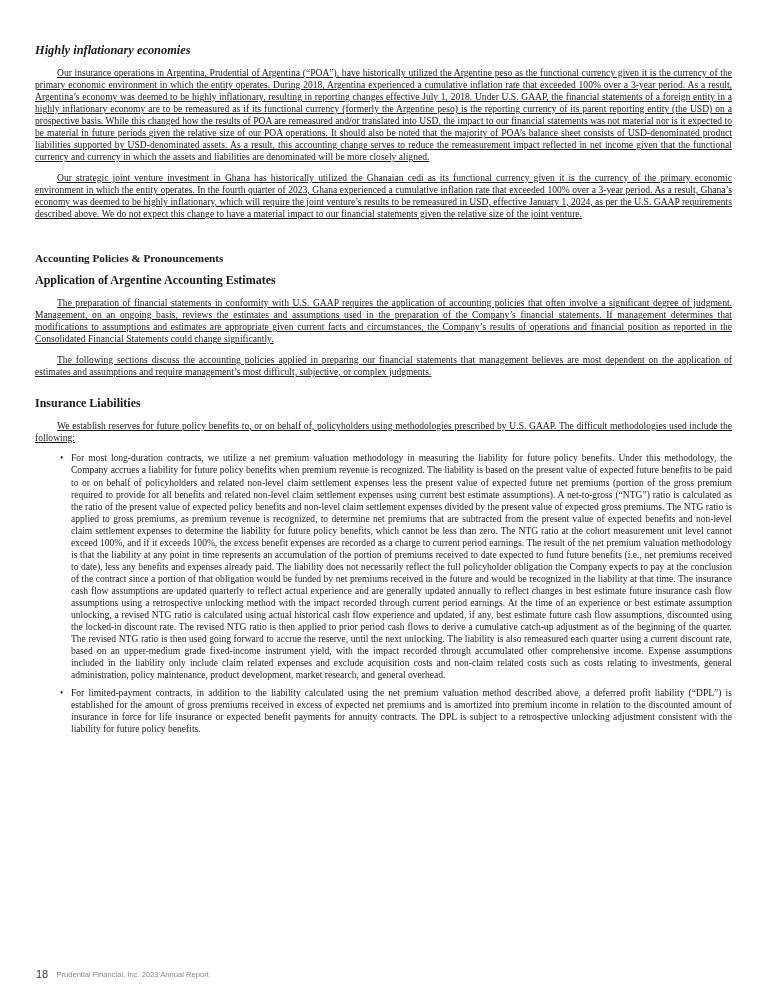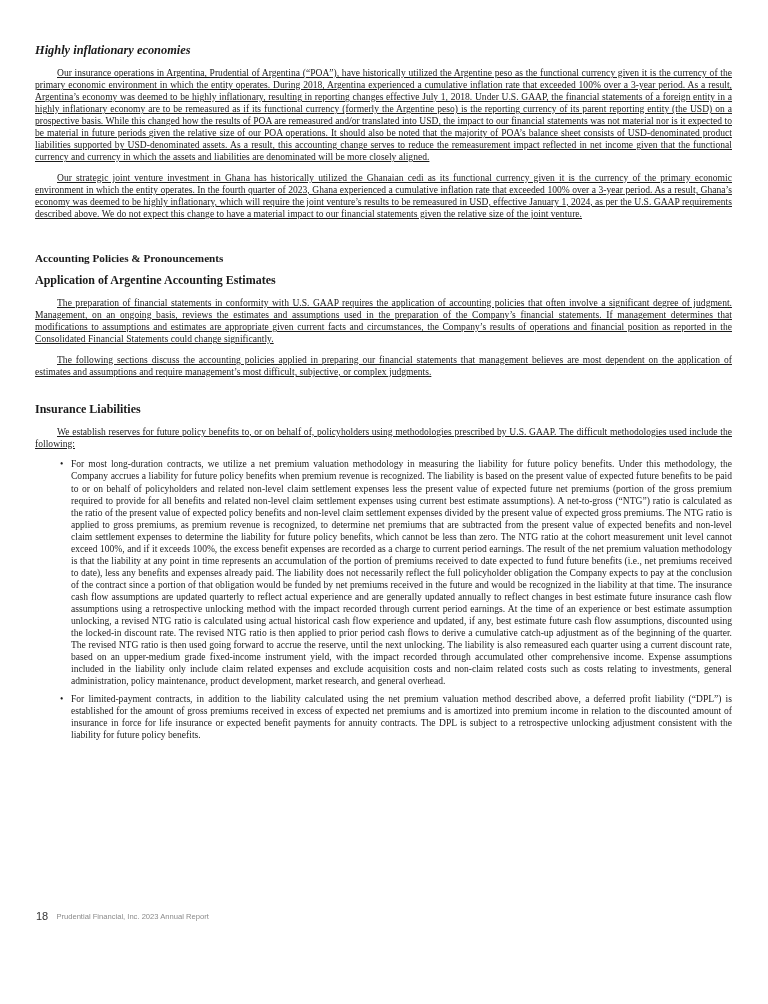--- a/index.html
+++ b/index.html
@@ -44,21 +44,21 @@
       margin: 31px 0 8px 0;
       line-height: 14px;
     }
     .h-bold {
       font-weight: bold;
       font-size: 12px;
       margin: 0 0 9px 0;
       line-height: 15px;
     }
     .h-bold.insurance {
-      margin-top: 24px;
+      margin-top: 18px;
     }
     .h-subitalic {
       font-style: italic;
       font-size: 11.3px;
       margin: 0 0 9px 24px;
       line-height: 14px;
     }
     ul.bullets {
       list-style: none;
       margin: 0;
@@ -72,21 +72,21 @@
       margin: 0 0 6px 0;
     }
     ul.bullets li .bullet {
       position: absolute;
       left: -11px;
       top: 0;
     }
     .footer {
       position: absolute;
       left: 36px;
-      top: 910px;
+      top: 968px;
       font-family: "Liberation Sans", "DejaVu Sans", sans-serif;
       color: #8a8a8a;
       font-size: 7.6px;
       white-space: nowrap;
     }
     .footer .page-num {
       font-family: "Liberation Sans", "DejaVu Sans", sans-serif;
       color: #333333;
       font-size: 11px;
       margin-right: 6px;

